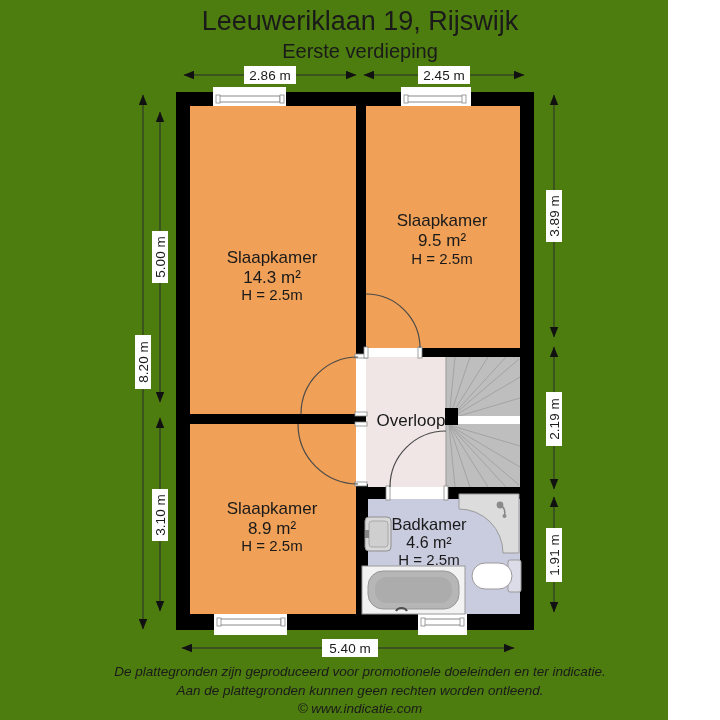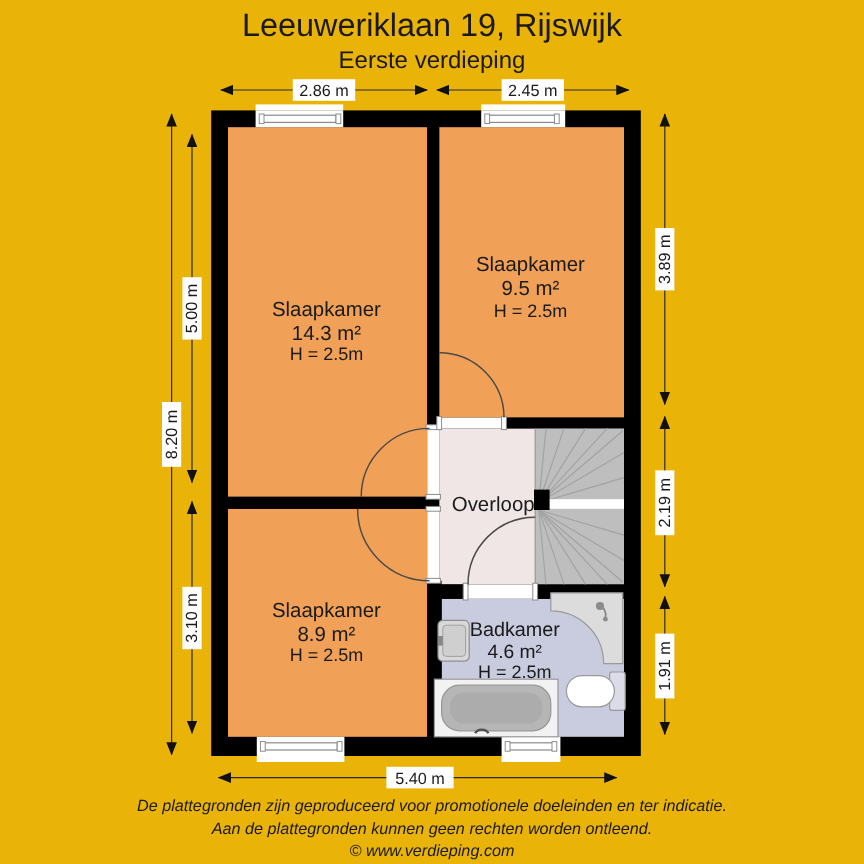--- a/index.html
+++ b/index.html
@@ -1,16 +1,16 @@
 <!DOCTYPE html>
 <html><head>
 <meta charset="utf-8">
 <style>
   html,body{margin:0;padding:0;background:#ffffff;}
-  .page{position:relative;width:720px;height:720px;background:#eab308;overflow:hidden;
+  .page{position:relative;width:668px;height:720px;background:#4d7c0f;overflow:hidden;
         font-family:"Liberation Sans", sans-serif;color:#111;}
   .title{position:absolute;left:0;top:6px;width:720px;text-align:center;
          font-size:27px;color:#1a1a1a;}
   .subtitle{position:absolute;left:0;top:40px;width:720px;text-align:center;
             font-size:20px;color:#1a1a1a;}
   .footer{position:absolute;left:0;width:720px;text-align:center;font-style:italic;
           font-size:13.5px;color:#1a1a1a;}
   .f1{top:664px;} .f2{top:683px;} .f3{top:701px;}
   svg{position:absolute;left:0;top:0;}
   svg text{font-family:"Liberation Sans", sans-serif;fill:#1a1a1a;}
@@ -234,15 +234,15 @@
       <g>
         <line class="dimline" x1="554" y1="497" x2="554" y2="612" marker-start="url(#arr)" marker-end="url(#arr)"></line>
         <rect x="546" y="528" width="16" height="54" fill="#fff"></rect>
         <text class="dimtext" x="554" y="555" transform="rotate(-90 554 555)" dy="4.5">1.91 m</text>
       </g>
     </g>
   </svg>
 
   <div class="footer f1">De plattegronden zijn geproduceerd voor promotionele doeleinden en ter indicatie.</div>
   <div class="footer f2">Aan de plattegronden kunnen geen rechten worden ontleend.</div>
-  <div class="footer f3">© www.verdieping.com</div>
+  <div class="footer f3">© www.indicatie.com</div>
 
 </div>
 
 </body></html>

